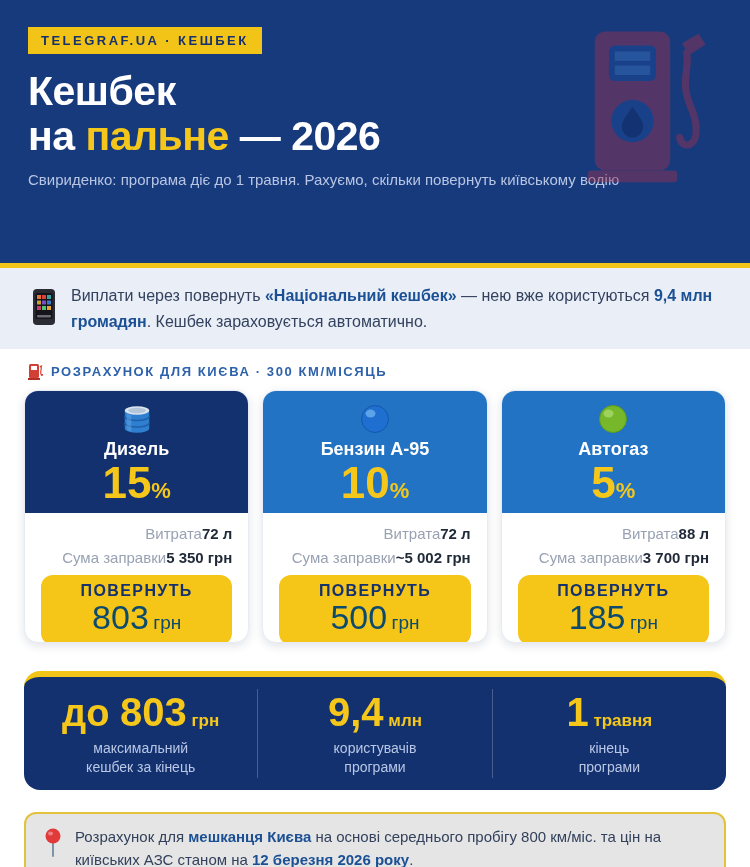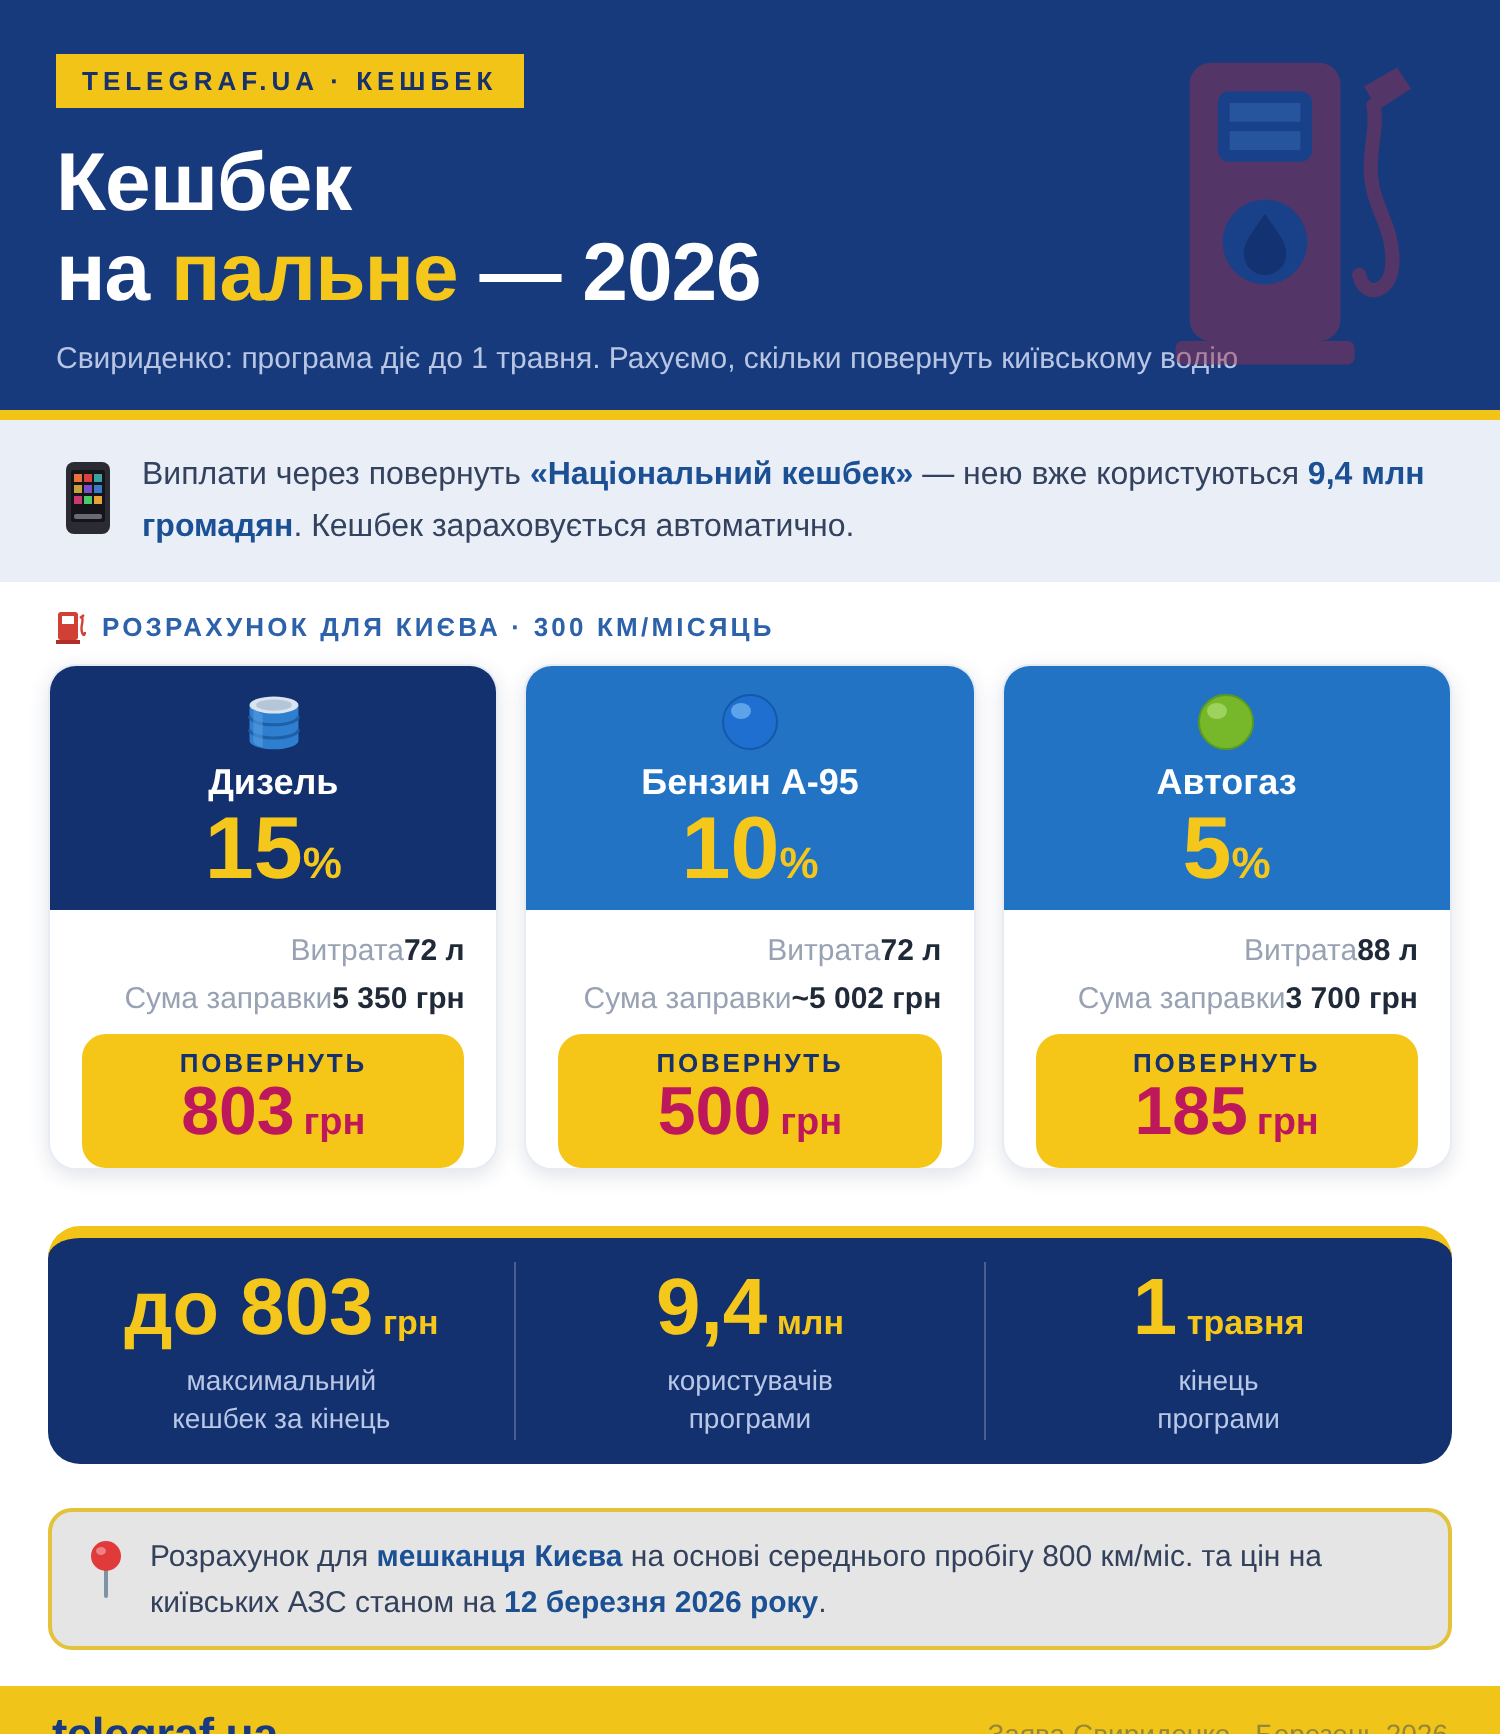--- a/index.html
+++ b/index.html
@@ -6,21 +6,21 @@
   html,body { background:#fff; }
   body {
     width:750px; height:867px; overflow:hidden;
     font-family:"Liberation Sans", sans-serif;
     color:#2e3d57;
   }
   .page { width:750px; height:867px; background:#fff; display:flex; flex-direction:column; }
 
   
   .header {
-    position:relative; height:205px; background:#173a7d;
+    position:relative; height:263px; background:#173a7d;
     padding:27px 28px 0 28px; overflow:hidden; flex:none;
   }
   .badge {
     display:inline-block; background:#f2c417; color:#16316b;
     font-size:13px; font-weight:bold; letter-spacing:2.5px;
     padding:6px 13px; margin-bottom:15px;
   }
   .title {
     color:#ffffff; font-size:41px; font-weight:bold; line-height:1.1;
     letter-spacing:-0.5px; margin-bottom:11px;
@@ -69,22 +69,22 @@
   .card-pct .num { font-size:44px; }
   .card-pct .sign { font-size:22px; }
   .card-body { padding:12px 16px 0 16px; }
   .row { display:flex; justify-content:flex-end; align-items:baseline; margin-bottom:7px; }
   .row .lbl { color:#98a2b3; font-size:15px; }
   .row .val { color:#1f2937; font-size:15px; font-weight:bold; }
   .ret-btn {
     margin-top:9px; background:#f5c518; border-radius:12px;
     text-align:center; padding:7px 0 9px 0;
   }
-  .ret-btn .cap { color:#15316e; font-size:13px; font-weight:bold; letter-spacing:1.4px; }
-  .ret-btn .amount { color:#be185d; font-weight:bold; line-height:1.05; }
+  .ret-btn .cap { color:#15316e; font-size:16px; font-weight:bold; letter-spacing:1.4px; }
+  .ret-btn .amount { color:#0c4a6e; font-weight:normal; line-height:1.05; }
   .ret-btn .amount .n { font-size:34px; }
   .ret-btn .amount .u { font-size:19px; }
 
   
   .stats {
     margin:28px 24px 0 24px; background:#14316f; border-radius:16px;
     border-top:6px solid #f2c417; display:flex;
     padding:12px 0 12px 0; flex:none;
   }
   .stat { flex:1; text-align:center; padding:2px 8px; }

